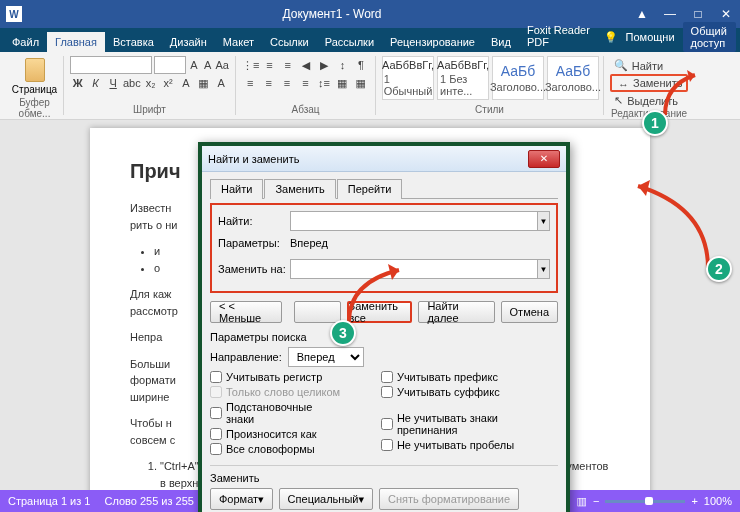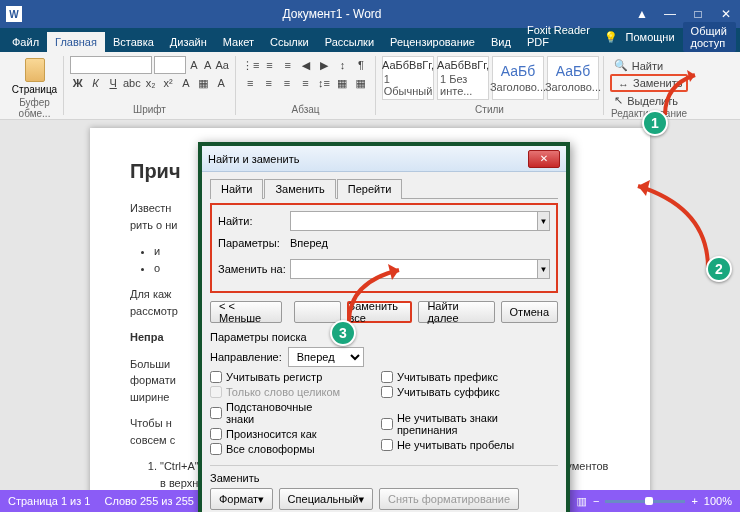--- a/index.html
+++ b/index.html
@@ -26,21 +26,21 @@
 .style-box{width:52px;height:44px;border:1px solid #d4d4d4;background:#fff;display:flex;flex-direction:column;align-items:center;justify-content:center;font-size:9px;color:#555;padding:2px}
 .style-box .sample{font-size:11px;color:#333;margin-bottom:2px}
 .style-box .sample.blue{color:#4472c4;font-size:14px}
 .edit-group{display:flex;flex-direction:column;gap:1px;padding-top:2px}
 .edit-item{display:flex;align-items:center;gap:4px;padding:1px 4px;font-size:11px;color:#444;cursor:pointer}
 .edit-item.highlighted{border:2px solid #e84e2e;border-radius:2px;padding:1px 6px}
 .doc-area{position:absolute;top:120px;left:0;right:0;bottom:22px;background:#e6e6e6;overflow:hidden}
 .page{position:absolute;top:8px;left:90px;width:560px;height:600px;background:#fff;box-shadow:0 0 6px rgba(0,0,0,0.3);padding:28px 40px;color:#333;font-family:"Times New Roman",serif;font-size:14px;line-height:1.5}
 .page h1{font-size:20px;font-weight:bold;margin-bottom:14px}
 .page p{margin-bottom:10px}
-.page b{font-weight:bold}
+.page b{font-weight:normal}
 .page ul{margin-left:24px;margin-bottom:10px}
 .page ol{margin-left:30px;margin-bottom:10px}
 .statusbar{position:absolute;bottom:0;left:0;right:0;height:22px;background:#8b5cf6;color:#fff;display:flex;align-items:center;padding:0 8px;font-size:11px}
 .statusbar-item{margin-right:14px}
 .statusbar-right{margin-left:auto;display:flex;align-items:center;gap:6px}
 .zoom-slider{width:80px;height:3px;background:#6a8bc4;position:relative}
 .zoom-slider::after{content:"";position:absolute;left:50%;top:-3px;width:8px;height:8px;background:#fff;border-radius:2px}
 
 
 .dialog{position:absolute;top:142px;left:198px;width:372px;background:#f0f0f0;border:4px solid #14532d;box-shadow:2px 2px 10px rgba(0,0,0,0.4);z-index:10}

